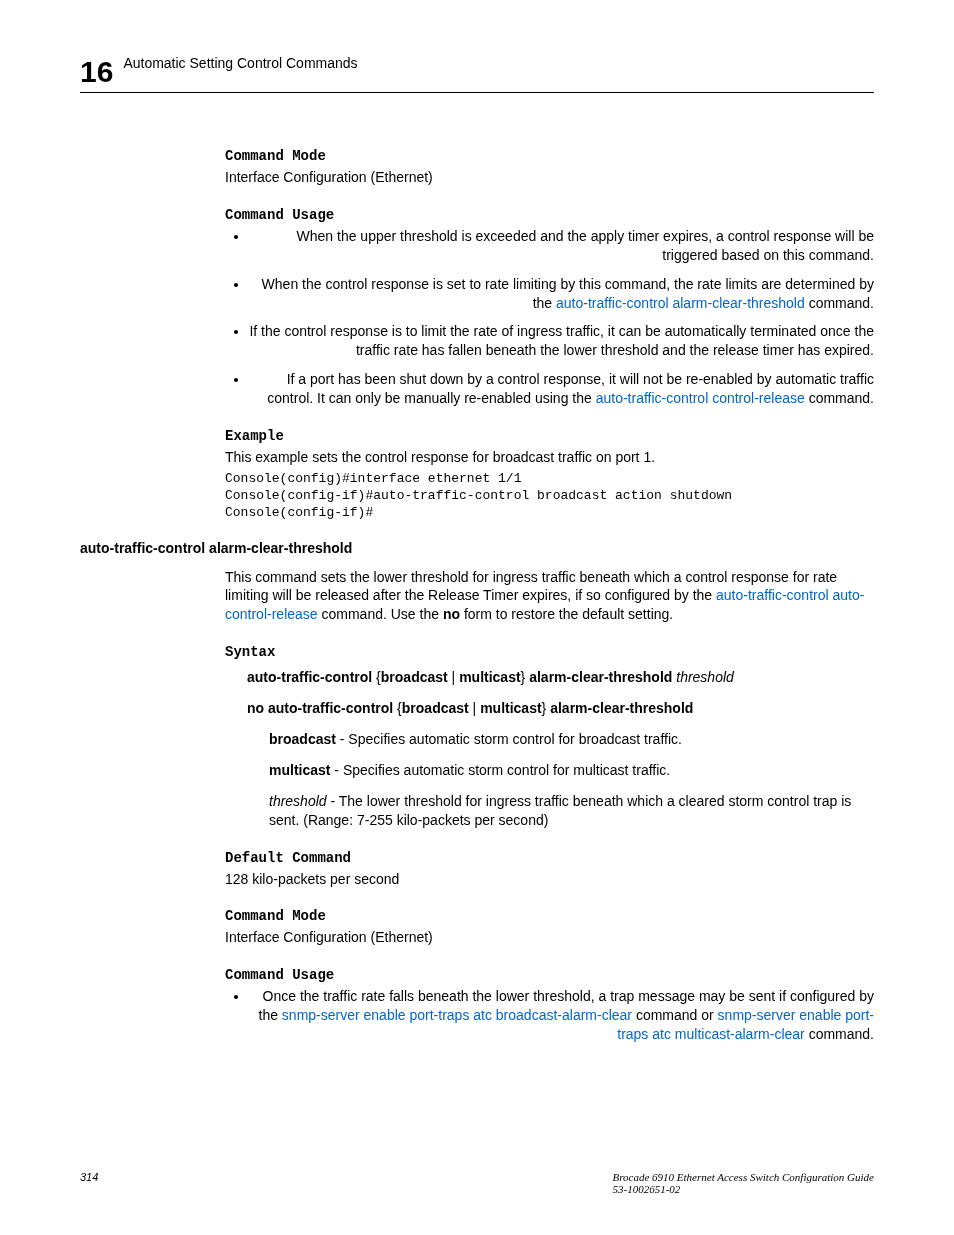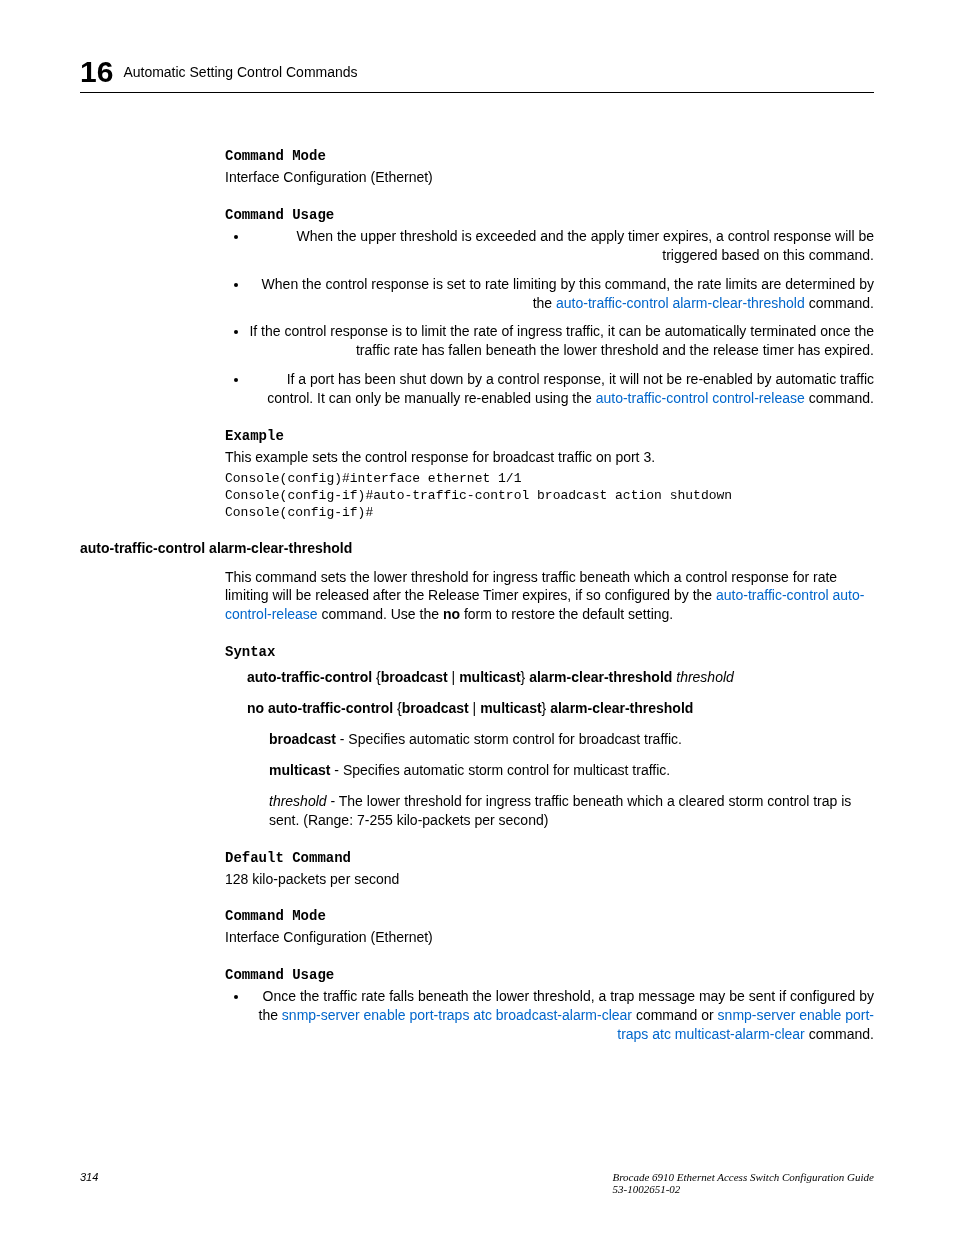--- a/index.html
+++ b/index.html
@@ -14,21 +14,21 @@
     background: #fff;
   }
   .page {
     padding: 55px 80px 40px 80px;
     box-sizing: border-box;
     height: 100%;
     position: relative;
   }
   .header {
     display: flex;
-    align-items: center;
+    align-items: flex-start;
     gap: 10px;
     border-bottom: 1px solid #000;
     padding-bottom: 3px;
     margin-bottom: 55px;
   }
   .chapnum {
     font-size: 30px;
     font-weight: bold;
   }
   .chaptitle {
@@ -118,21 +118,21 @@
 
     <div class="sec-head">Command Usage</div>
     <ul class="bullets">
       <li>When the upper threshold is exceeded and the apply timer expires, a control response will be triggered based on this command.</li>
       <li><span>When the control response is set to rate limiting by this command, the rate limits are determined by the </span><span class="link">auto-traffic-control alarm-clear-threshold</span><span> command.</span></li>
       <li>If the control response is to limit the rate of ingress traffic, it can be automatically terminated once the traffic rate has fallen beneath the lower threshold and the release timer has expired.</li>
       <li><span>If a port has been shut down by a control response, it will not be re-enabled by automatic traffic control. It can only be manually re-enabled using the </span><span class="link">auto-traffic-control control-release</span><span> command.</span></li>
     </ul>
 
     <div class="sec-head">Example</div>
-    <div class="body-text">This example sets the control response for broadcast traffic on port 3.</div>
+    <div class="body-text">This example sets the control response for broadcast traffic on port 1.</div>
     <pre class="code">Console(config)#interface ethernet 1/1
 Console(config-if)#auto-traffic-control broadcast action shutdown
 Console(config-if)#</pre>
   </div>
 
   <div class="cmd-title">auto-traffic-control alarm-clear-threshold</div>
 
   <div class="content">
     <div class="body-text"><span>This command sets the lower threshold for ingress traffic beneath which a control response for rate limiting will be released after the Release Timer expires, if so configured by the </span><span class="link">auto-traffic-control auto-control-release</span><span> command. Use the </span><span class="bold">no</span><span> form to restore the default setting.</span></div>
 

